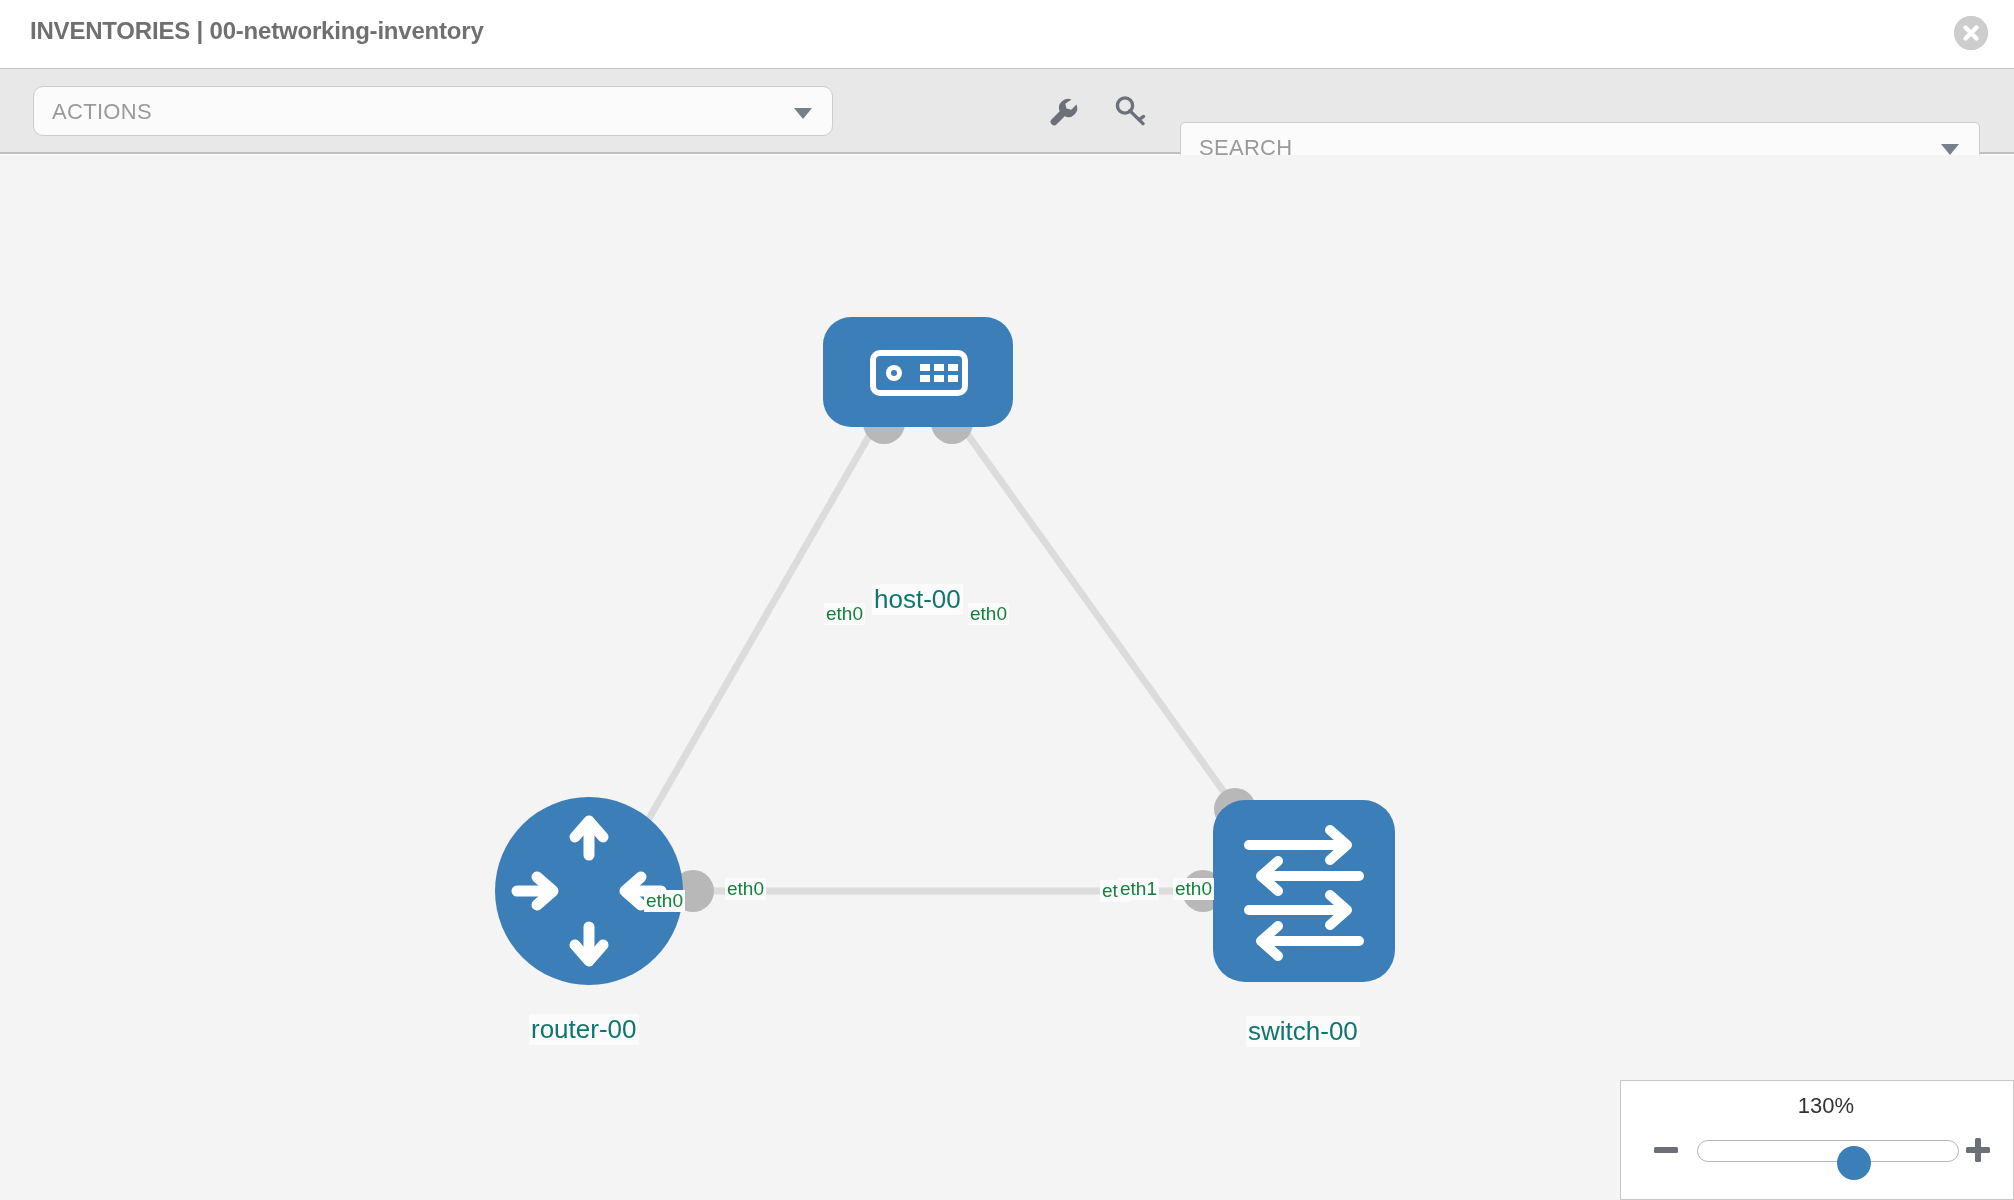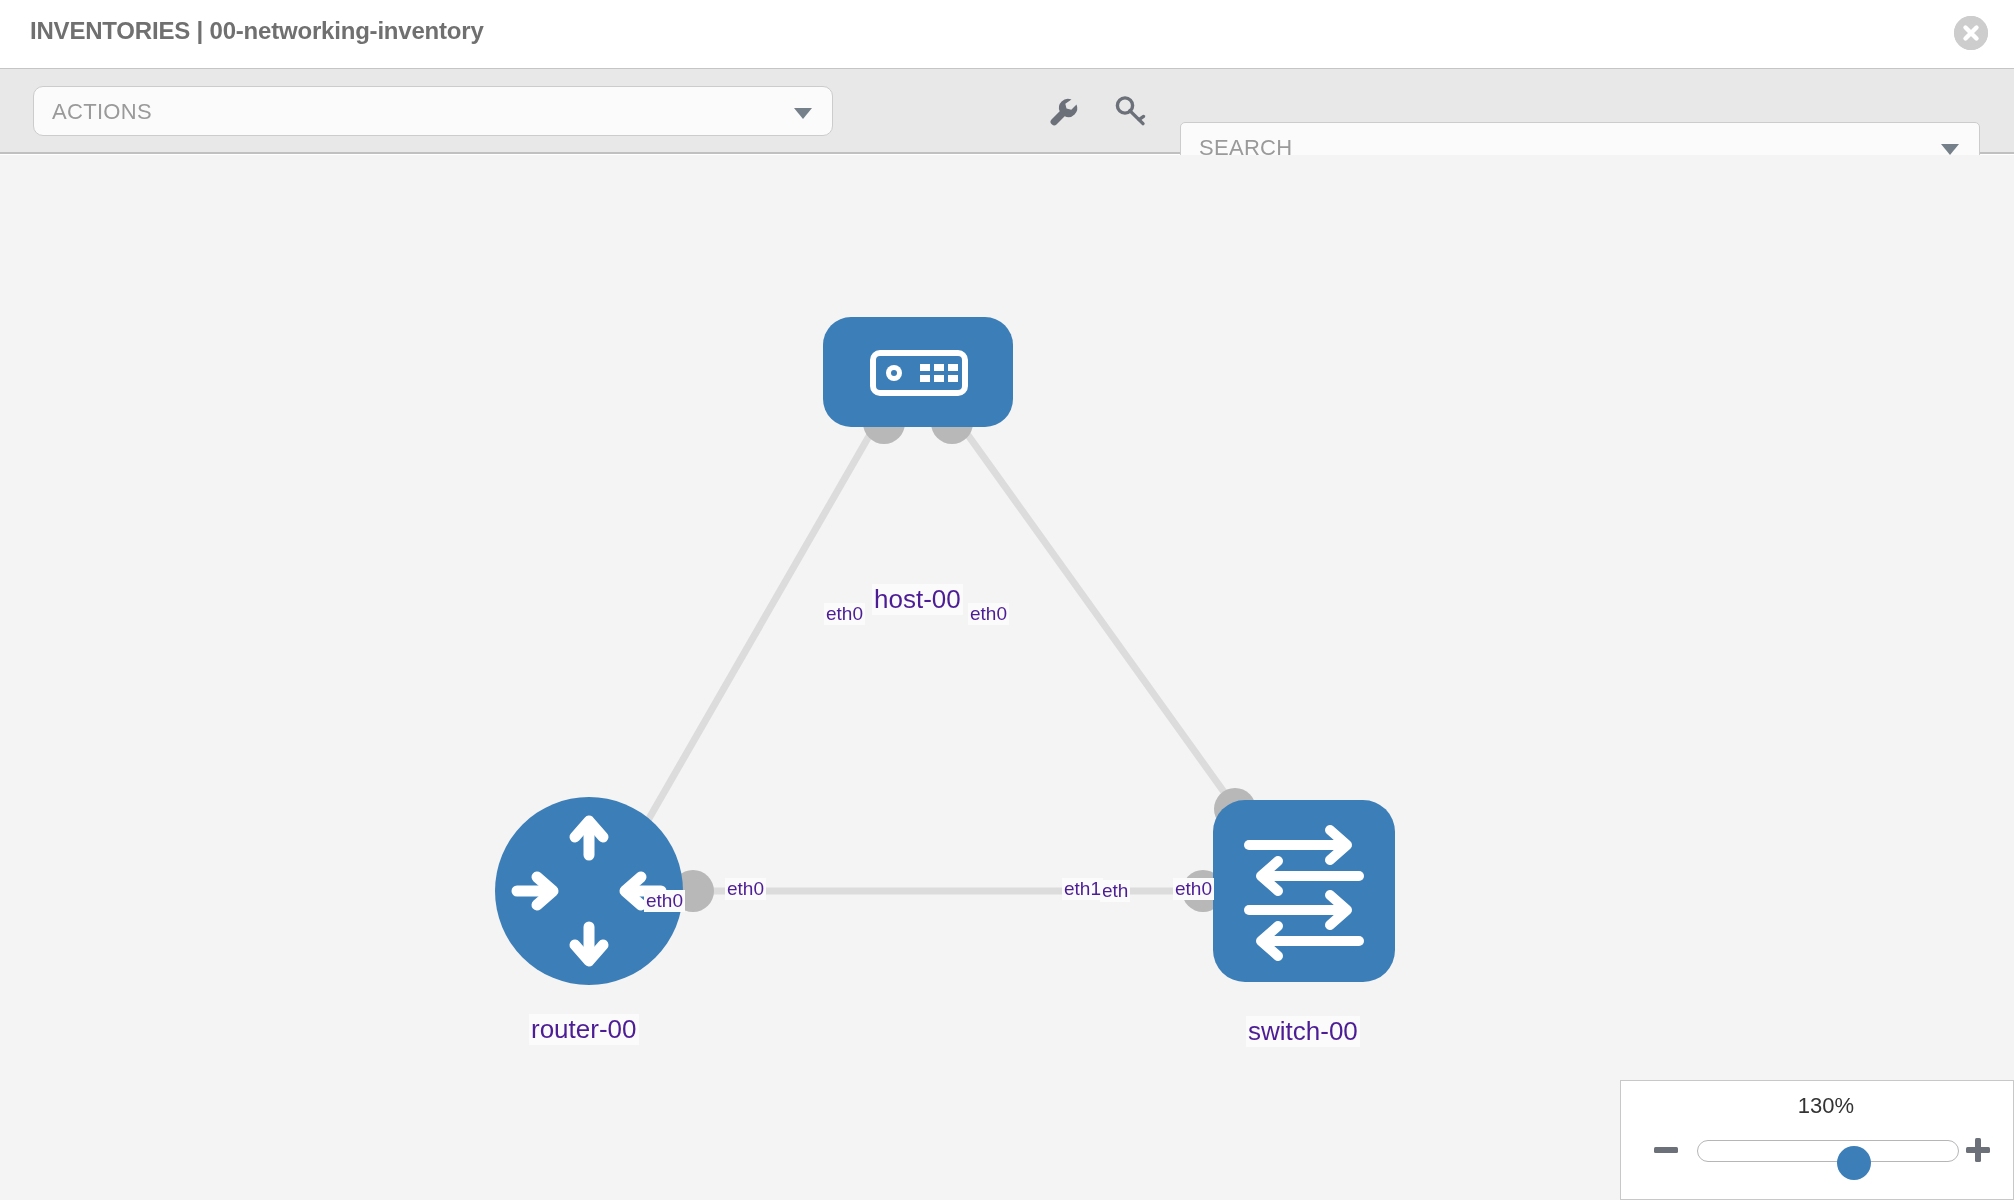--- a/index.html
+++ b/index.html
@@ -133,29 +133,29 @@
     position: absolute;
     left: 0; top: 0;
     width: 2014px;
     height: 1045px;
   }
 
   
   .node-label {
     position: absolute;
     font-size: 26px;
-    color: #4c1d95;
+    color: #0f766e;
     background: #fbfbfb;
     white-space: nowrap;
     padding: 0 2px;
   }
   .iface-label {
     position: absolute;
     font-size: 19px;
-    color: #4c1d95;
+    color: #15803d;
     background: #fbfbfb;
     white-space: nowrap;
     padding: 0 2px;
     text-align: right;
   }
 
   
   .zoom-panel {
     position: absolute;
     left: 1620px;
@@ -331,21 +331,21 @@
   <div class="node-label" style="left:1246px; top:861px;">switch-00</div>
 
   <div class="iface-label" style="left:824px; top:448px;">eth0</div>
   <div class="iface-label" style="left:968px; top:448px;">eth0</div>
 
   <div class="iface-label" style="left:644px; top:735px;">eth0</div>
   <div class="iface-label" style="left:1173px; top:723px;">eth0</div>
 
   <div class="iface-label" style="left:725px; top:723px;">eth0</div>
   <div class="iface-label" style="left:1100px; top:725px;">eth</div>
-  <div class="iface-label" style="left:1062px; top:723px;">eth1</div>
+  <div class="iface-label" style="left:1118px; top:723px;">eth1</div>
 </div>
 
 <div class="zoom-panel">
   <div class="zoom-value">130%</div>
   <div class="zoom-row">
 
     <div class="zoom-minus">
       <svg width="30" height="30" viewBox="0 0 30 30">
         <rect x="3" y="12" width="24" height="6" rx="1.5" fill="#6b7079"></rect>
       </svg>

